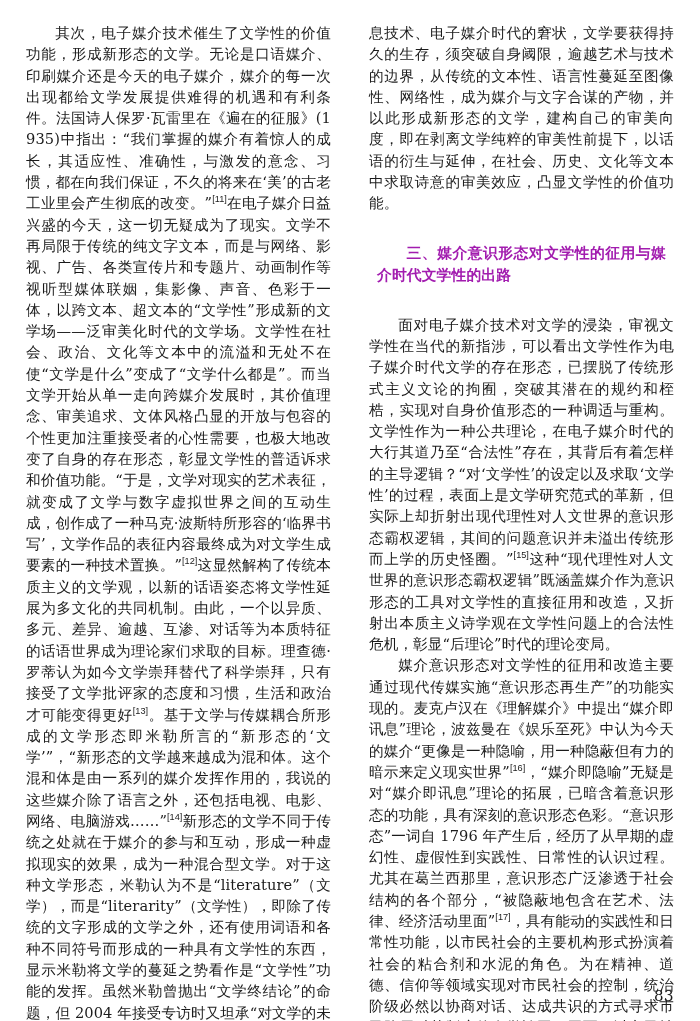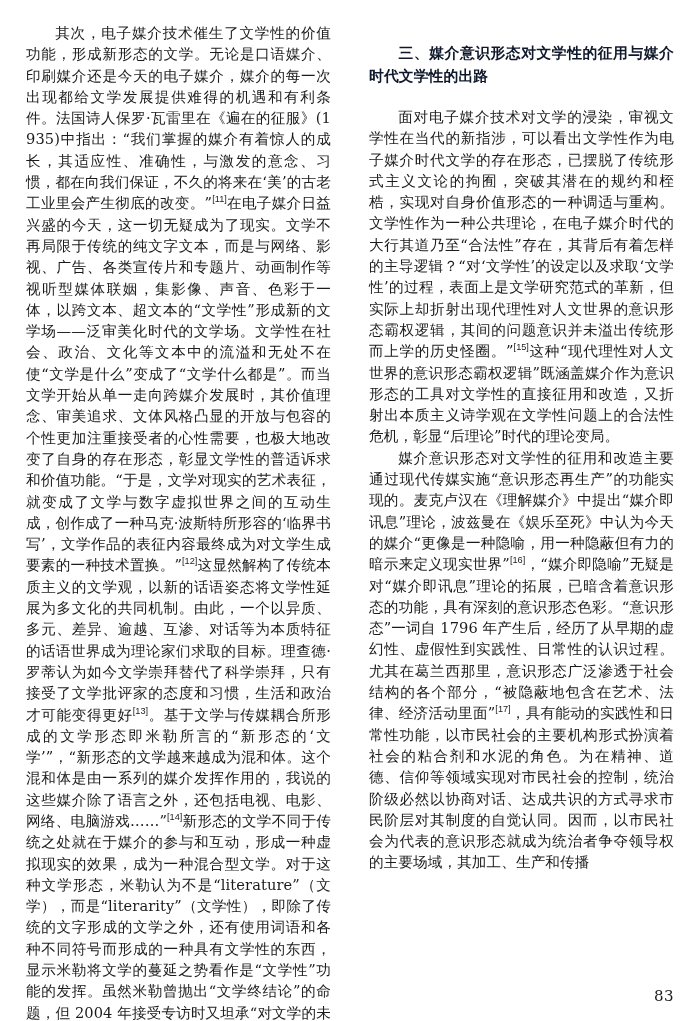--- a/index.html
+++ b/index.html
@@ -51,33 +51,33 @@
     text-justify: inter-character;
     word-break: break-all;
     overflow-wrap: anywhere;
   }
 
   .para.cont {
     text-indent: 0;
   }
 
   .section-heading {
-    margin: 0;
+    margin: 8px;
     padding-top: 20px;
     padding-bottom: 19px;
     font-family: "DejaVu Sans", "Liberation Sans", sans-serif;
     font-weight: 700;
     font-size: 14.8px;
     line-height: 22.5px;
     text-indent: 2em;
     text-align: justify;
     text-justify: inter-character;
     word-break: break-all;
     overflow-wrap: anywhere;
-    color: #0f172a;
+    color: #a21caf;
   }
 
   .cite {
     font-size: 9.2px;
     vertical-align: super;
     line-height: 0;
     letter-spacing: 0;
   }
 
   .latin {
@@ -100,20 +100,21 @@
 
 <div id="page">
 
   <div class="columns">
 
     <div class="col">
       <p class="para"><span>其次，电子媒介技术催生了文学性的价值功能，形成新形态的文学。无论是口语媒介、印刷媒介还是今天的电子媒介，媒介的每一次出现都给文学发展提供难得的机遇和有利条件。法国诗人保罗·瓦雷里在《遍在的征服》(1935)中指出：“我们掌握的媒介有着惊人的成长，其适应性、准确性，与激发的意念、习惯，都在向我们保证，不久的将来在‘美’的古老工业里会产生彻底的改变。”</span><span class="cite latin">[11]</span><span>在电子媒介日益兴盛的今天，这一切无疑成为了现实。文学不再局限于传统的纯文字文本，而是与网络、影视、广告、各类宣传片和专题片、动画制作等视听型媒体联姻，集影像、声音、色彩于一体，以跨文本、超文本的“文学性”形成新的文学场——泛审美化时代的文学场。文学性在社会、政治、文化等文本中的流溢和无处不在使“文学是什么”变成了“文学什么都是”。而当文学开始从单一走向跨媒介发展时，其价值理念、审美追求、文体风格凸显的开放与包容的个性更加注重接受者的心性需要，也极大地改变了自身的存在形态，彰显文学性的普适诉求和价值功能。“于是，文学对现实的艺术表征，就变成了文学与数字虚拟世界之间的互动生成，创作成了一种马克·波斯特所形容的‘临界书写’，文学作品的表征内容最终成为对文学生成要素的一种技术置换。”</span><span class="cite latin">[12]</span><span>这显然解构了传统本质主义的文学观，以新的话语姿态将文学性延展为多文化的共同机制。由此，一个以异质、多元、差异、逾越、互渗、对话等为本质特征的话语世界成为理论家们求取的目标。理查德·罗蒂认为如今文学崇拜替代了科学崇拜，只有接受了文学批评家的态度和习惯，生活和政治才可能变得更好</span><span class="cite latin">[13]</span><span>。基于文学与传媒耦合所形成的文学形态即米勒所言的“新形态的‘文学’”，“新形态的文学越来越成为混和体。这个混和体是由一系列的媒介发挥作用的，我说的这些媒介除了语言之外，还包括电视、电影、网络、电脑游戏……”</span><span class="cite latin">[14]</span><span>新形态的文学不同于传统之处就在于媒介的参与和互动，形成一种虚拟现实的效果，成为一种混合型文学。对于这种文学形态，米勒认为不是“literature”（文学），而是“literarity”（文学性），即除了传统的文字形成的文学之外，还有使用词语和各种不同符号而形成的一种具有文学性的东西，显示米勒将文学的蔓延之势看作是“文学性”功能的发挥。虽然米勒曾抛出“文学终结论”的命题，但 2004 年接受专访时又坦承“对文学的未来是有安全感的”，寓意着米勒对文学的未来还是充满信心，反映出在媒介与文学的关系上米勒持续深入的思考。总之，基于在信</span></p>
     </div>
 
     <div class="col">
+      <p class="para cont">息技术、电子媒介时代的窘状，文学要获得持久的生存，须突破自身阈限，逾越艺术与技术的边界，从传统的文本性、语言性蔓延至图像性、网络性，成为媒介与文字合谋的产物，并以此形成新形态的文学，建构自己的审美向度，即在剥离文学纯粹的审美性前提下，以话语的衍生与延伸，在社会、历史、文化等文本中求取诗意的审美效应，凸显文学性的价值功能。</p>
 
       <h2 class="section-heading">三、媒介意识形态对文学性的征用与媒介时代文学性的出路</h2>
 
       <p class="para"><span>面对电子媒介技术对文学的浸染，审视文学性在当代的新指涉，可以看出文学性作为电子媒介时代文学的存在形态，已摆脱了传统形式主义文论的拘囿，突破其潜在的规约和桎梏，实现对自身价值形态的一种调适与重构。文学性作为一种公共理论，在电子媒介时代的大行其道乃至“合法性”存在，其背后有着怎样的主导逻辑？“对‘文学性’的设定以及求取‘文学性’的过程，表面上是文学研究范式的革新，但实际上却折射出现代理性对人文世界的意识形态霸权逻辑，其间的问题意识并未溢出传统形而上学的历史怪圈。”</span><span class="cite latin">[15]</span><span>这种“现代理性对人文世界的意识形态霸权逻辑”既涵盖媒介作为意识形态的工具对文学性的直接征用和改造，又折射出本质主义诗学观在文学性问题上的合法性危机，彰显“后理论”时代的理论变局。</span></p>
 
       <p class="para"><span>媒介意识形态对文学性的征用和改造主要通过现代传媒实施“意识形态再生产”的功能实现的。麦克卢汉在《理解媒介》中提出“媒介即讯息”理论，波兹曼在《娱乐至死》中认为今天的媒介“更像是一种隐喻，用一种隐蔽但有力的暗示来定义现实世界”</span><span class="cite latin">[16]</span><span>，“媒介即隐喻”无疑是对“媒介即讯息”理论的拓展，已暗含着意识形态的功能，具有深刻的意识形态色彩。“意识形态”一词自 1796 年产生后，经历了从早期的虚幻性、虚假性到实践性、日常性的认识过程。尤其在葛兰西那里，意识形态广泛渗透于社会结构的各个部分，“被隐蔽地包含在艺术、法律、经济活动里面”</span><span class="cite latin">[17]</span><span>，具有能动的实践性和日常性功能，以市民社会的主要机构形式扮演着社会的粘合剂和水泥的角色。为在精神、道德、信仰等领域实现对市民社会的控制，统治阶级必然以协商对话、达成共识的方式寻求市民阶层对其制度的自觉认同。因而，以市民社会为代表的意识形态就成为统治者争夺领导权的主要场域，其加工、生产和传播</span></p>
     </div>
 
   </div>
 

